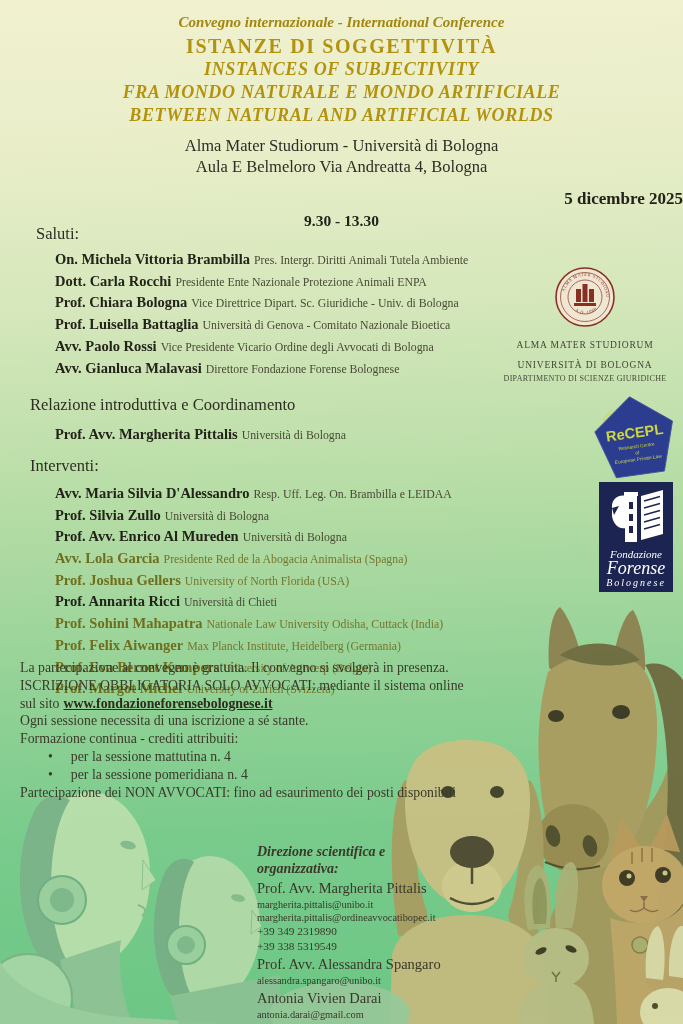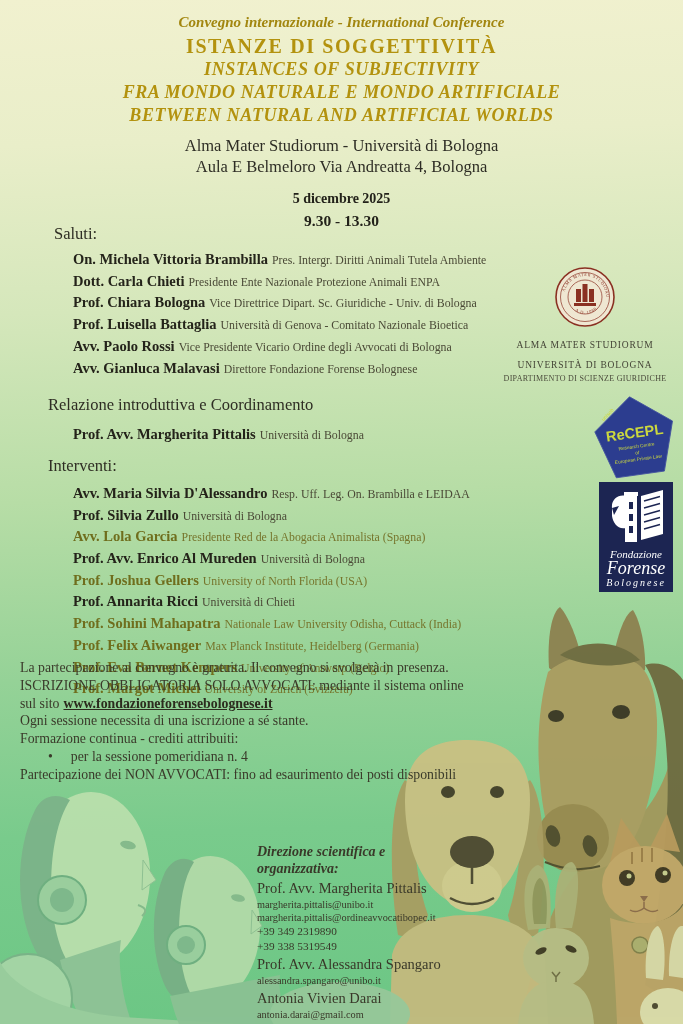--- a/index.html
+++ b/index.html
@@ -10,25 +10,25 @@
   }
   .art { position:absolute; inset:0; z-index:0; }
   .layer { position:absolute; z-index:2; }
 
   
   .hdr { top:12px; left:0; width:100%; text-align:center; }
   .kicker { font-size:15px; font-weight:bold; font-style:italic; color:#a2860f; line-height:21px; }
   .t-it { margin:2px 0 0 0; font-size:20px; font-weight:bold; letter-spacing:1.6px; color:#b3920e; line-height:23px; }
   .t-en, .s-it, .s-en { font-size:18px; font-weight:bold; font-style:italic; color:#b3920e; line-height:23px; letter-spacing:0.6px; }
   .venue { margin-top:8px; font-size:16.5px; color:#2e2d25; line-height:21px; }
-  .date { margin-top:11px; font-size:14px; font-weight:bold; color:#23221a; line-height:22px; }
+  .date { margin-top:11px; font-size:17px; font-weight:bold; color:#23221a; line-height:22px;text-align:right; }
   .time { font-size:15.5px; font-weight:bold; color:#23221a; line-height:21px; }
 
   
-  .col { top:224px; left:48px; width:482px; }
+  .col { top:224px; left:30px; width:482px; }
   .sec-h { font-size:16.5px; color:#2e2d23; line-height:20px; }
   .people { margin-left:25px; margin-top:5px; }
   .row { line-height:20.7px; white-space:nowrap; }
   .nm { font-weight:bold; font-size:14.5px; color:#24231a; }
   .rl { font-size:11.8px; color:#4a4936; margin-left:4px; }
   .row.intl .nm { color:#6f6e1d; }
   .row.intl .rl { color:#76752c; }
   .mt1 { margin-top:16px; }
   .mt2 { margin-top:10px; }
 
@@ -159,21 +159,21 @@
     <div class="date">5 dicembre 2025</div>
     <div class="time">9.30 - 13.30</div>
   </header>
 
   <section class="layer col">
     <div class="sec-h" style="margin-left:6px">Saluti:</div>
     <div class="people">
 
         <div class="row"><span class="nm">On. Michela Vittoria Brambilla</span><span class="rl">Pres. Intergr. Diritti Animali Tutela Ambiente</span></div>
 
-        <div class="row"><span class="nm">Dott. Carla Chieti</span><span class="rl">Presidente Ente Nazionale Protezione Animali ENPA</span></div>
+        <div class="row"><span class="nm">Dott. Carla Rocchi</span><span class="rl">Presidente Ente Nazionale Protezione Animali ENPA</span></div>
 
         <div class="row"><span class="nm">Prof. Chiara Bologna</span><span class="rl">Vice Direttrice Dipart. Sc. Giuridiche - Univ. di Bologna</span></div>
 
         <div class="row"><span class="nm">Prof. Luisella Battaglia</span><span class="rl">Università di Genova - Comitato Nazionale Bioetica</span></div>
 
         <div class="row"><span class="nm">Avv. Paolo Rossi</span><span class="rl">Vice Presidente Vicario Ordine degli Avvocati di Bologna</span></div>
 
         <div class="row"><span class="nm">Avv. Gianluca Malavasi</span><span class="rl">Direttore Fondazione Forense Bolognese</span></div>
       </div>
 
@@ -183,23 +183,23 @@
         <div class="row"><span class="nm">Prof. Avv. Margherita Pittalis</span><span class="rl">Università di Bologna</span></div>
       </div>
 
     <div class="sec-h mt2">Interventi:</div>
     <div class="people" style="margin-top:7px">
 
         <div class="row"><span class="nm">Avv. Maria Silvia D'Alessandro</span><span class="rl">Resp. Uff. Leg. On. Brambilla e LEIDAA</span></div>
 
         <div class="row"><span class="nm">Prof. Silvia Zullo</span><span class="rl">Università di Bologna</span></div>
 
+        <div class="row"><span class="nm">Prof. Avv. Enrico Al Mureden</span><span class="rl">Università di Bologna</span></div>
+
         <div class="row intl"><span class="nm">Avv. Lola Garcia</span><span class="rl">Presidente Red de la Abogacia Animalista (Spagna)</span></div>
-
-        <div class="row"><span class="nm">Prof. Avv. Enrico Al Mureden</span><span class="rl">Università di Bologna</span></div>
 
         <div class="row intl"><span class="nm">Prof. Joshua Gellers</span><span class="rl">University of North Florida (USA)</span></div>
 
 
         <div class="row"><span class="nm">Prof. Annarita Ricci</span><span class="rl">Università di Chieti</span></div>
 
         <div class="row intl"><span class="nm">Prof. Sohini Mahapatra</span><span class="rl">Nationale Law University Odisha, Cuttack (India)</span></div>
 
         <div class="row intl"><span class="nm">Prof. Felix Aiwanger</span><span class="rl">Max Planck Institute, Heidelberg (Germania)</span></div>
 
@@ -210,20 +210,21 @@
   </section>
 
   <section class="layer info">
     <div>La partecipazione al convegno è gratuita. Il convegno si svolgerà in presenza.</div>
     <div class="caps">ISCRIZIONE OBBLIGATORIA SOLO AVVOCATI: mediante il sistema online</div>
     <div><span>sul sito</span><span class="site">www.fondazioneforensebolognese.it</span></div>
     <div>Ogni sessione necessita di una iscrizione a sé stante.</div>
     <div>Formazione continua - crediti attribuiti:</div>
     <ul>
 
+        <li><span>per la sessione mattutina n. 4</span></li>
 
         <li><span>per la sessione pomeridiana n. 4</span></li>
       </ul>
     <div>Partecipazione dei NON AVVOCATI: fino ad esaurimento dei posti disponibili</div>
   </section>
 
   <section class="layer contacts">
     <div class="c-h">Direzione scientifica e</div>
     <div class="c-h">organizzativa:</div>
     <div class="c-n">Prof. Avv. Margherita Pittalis</div>

